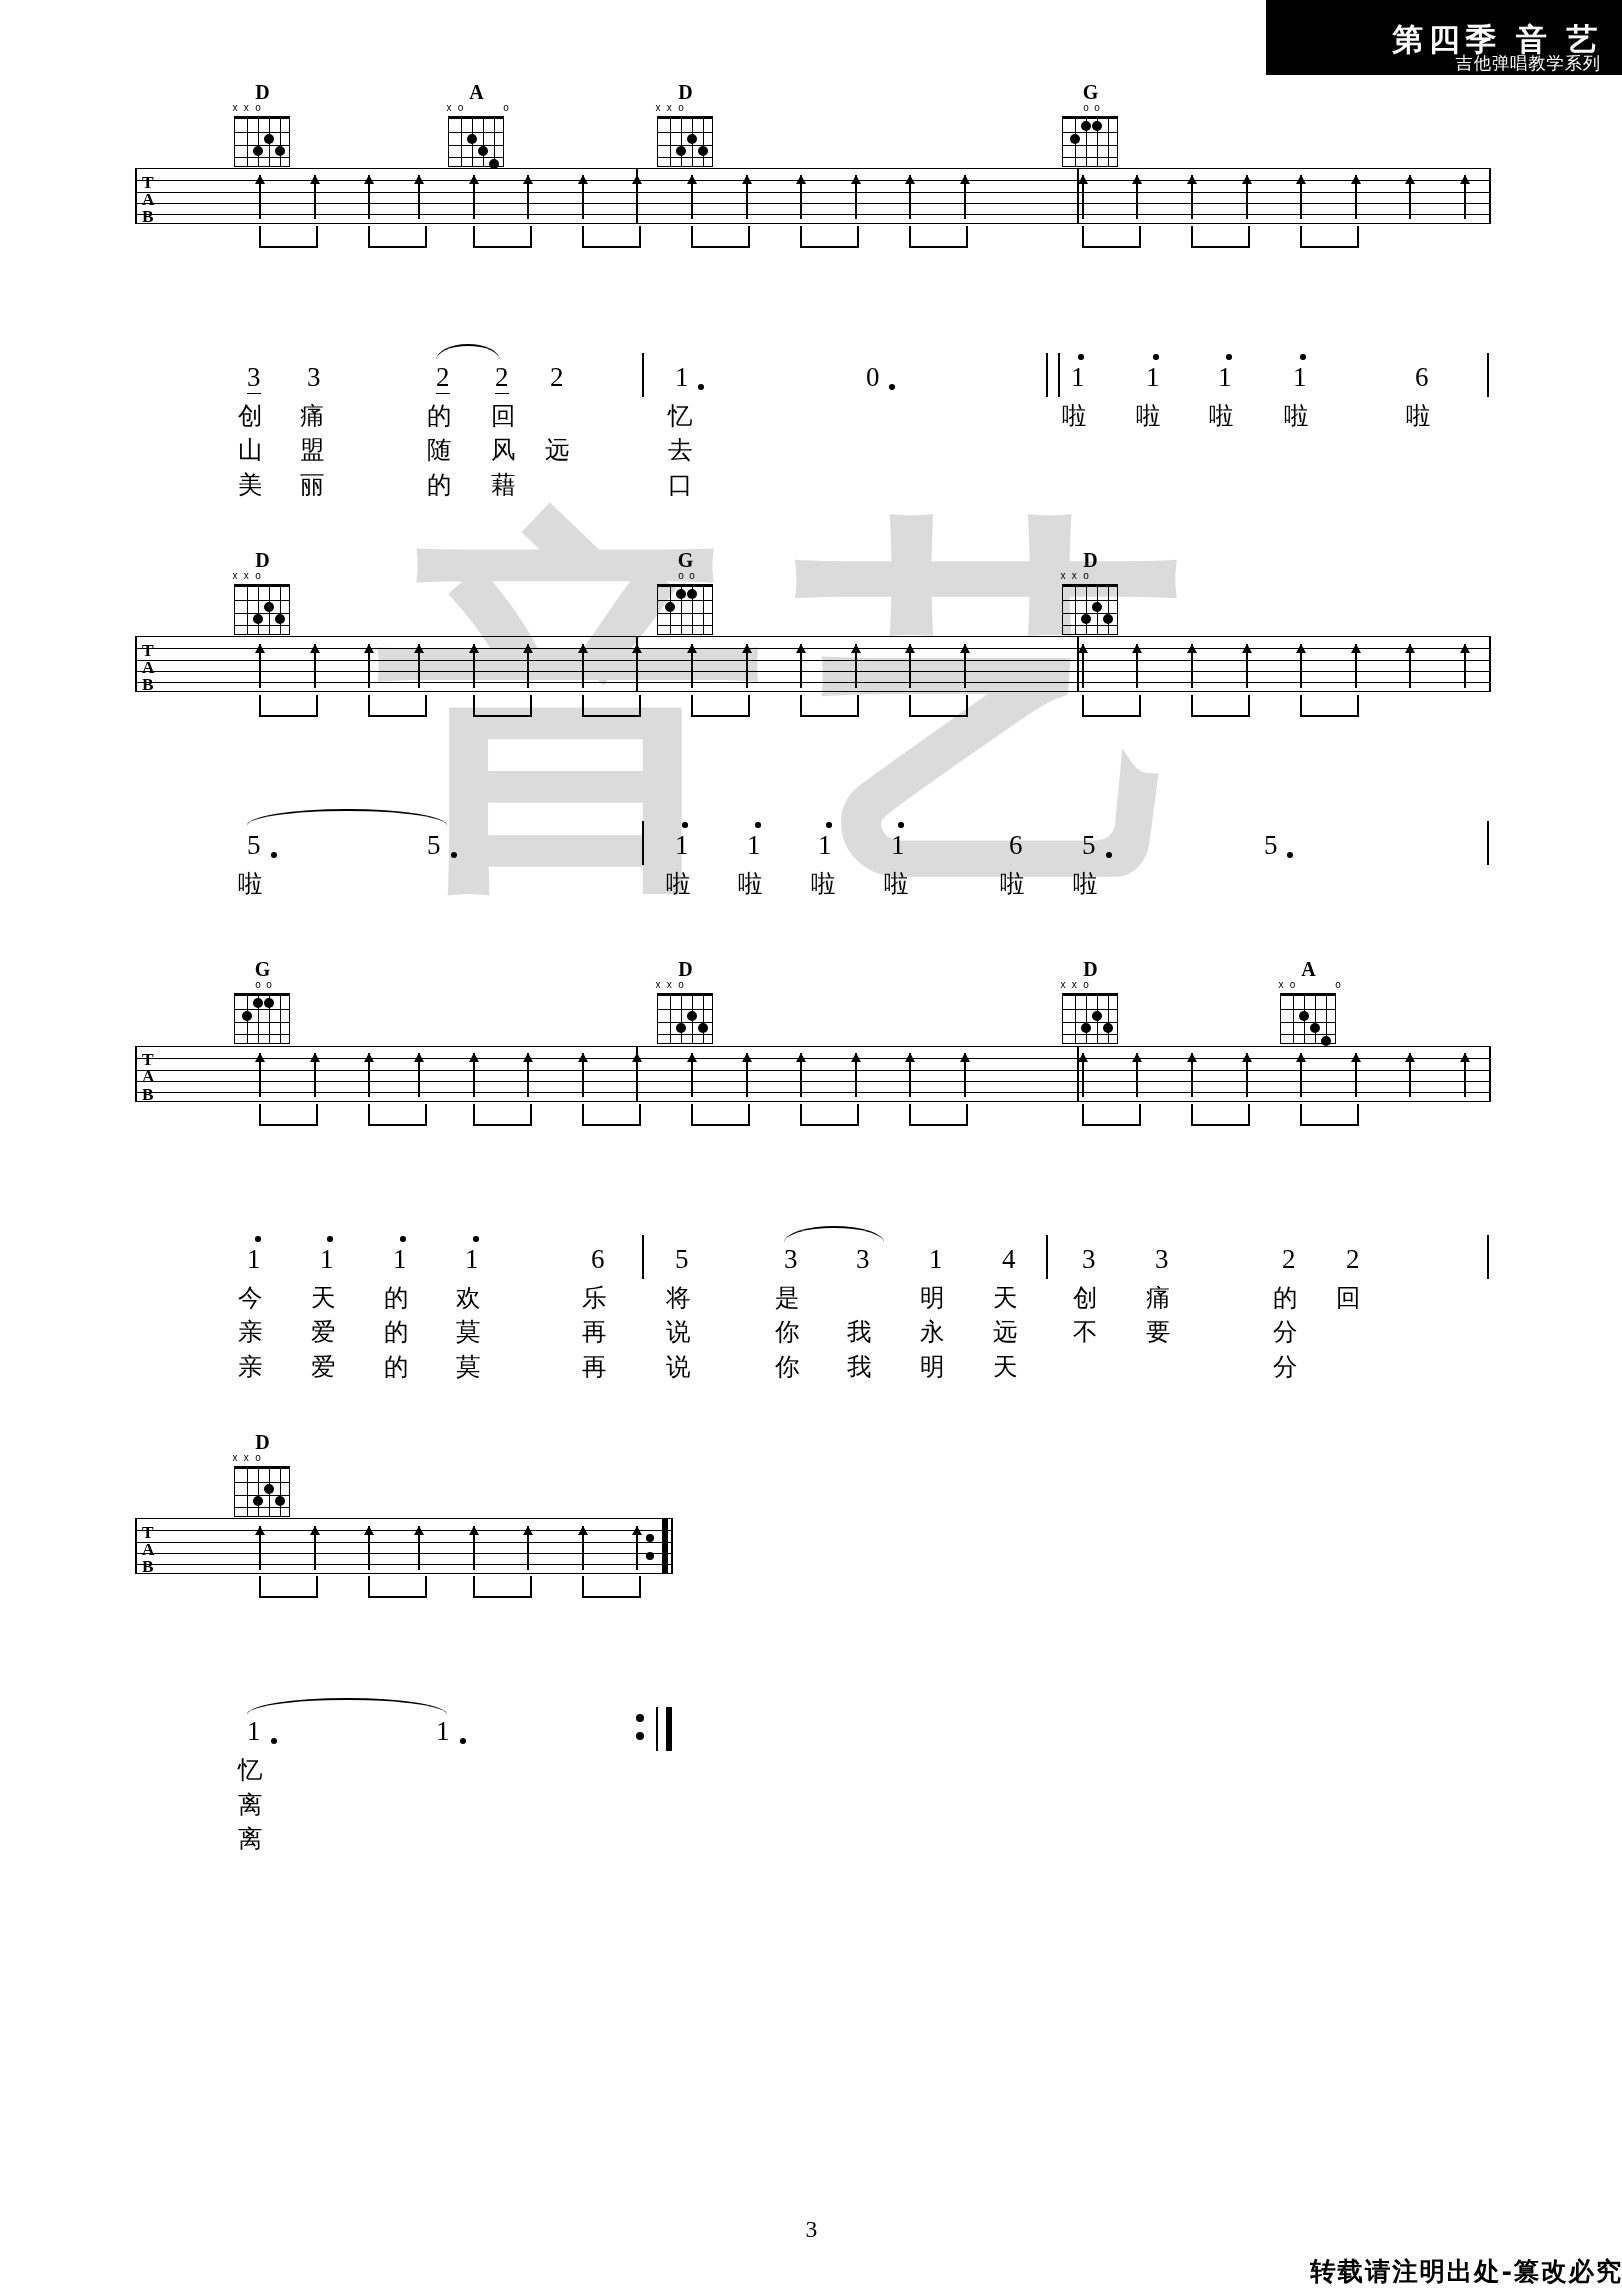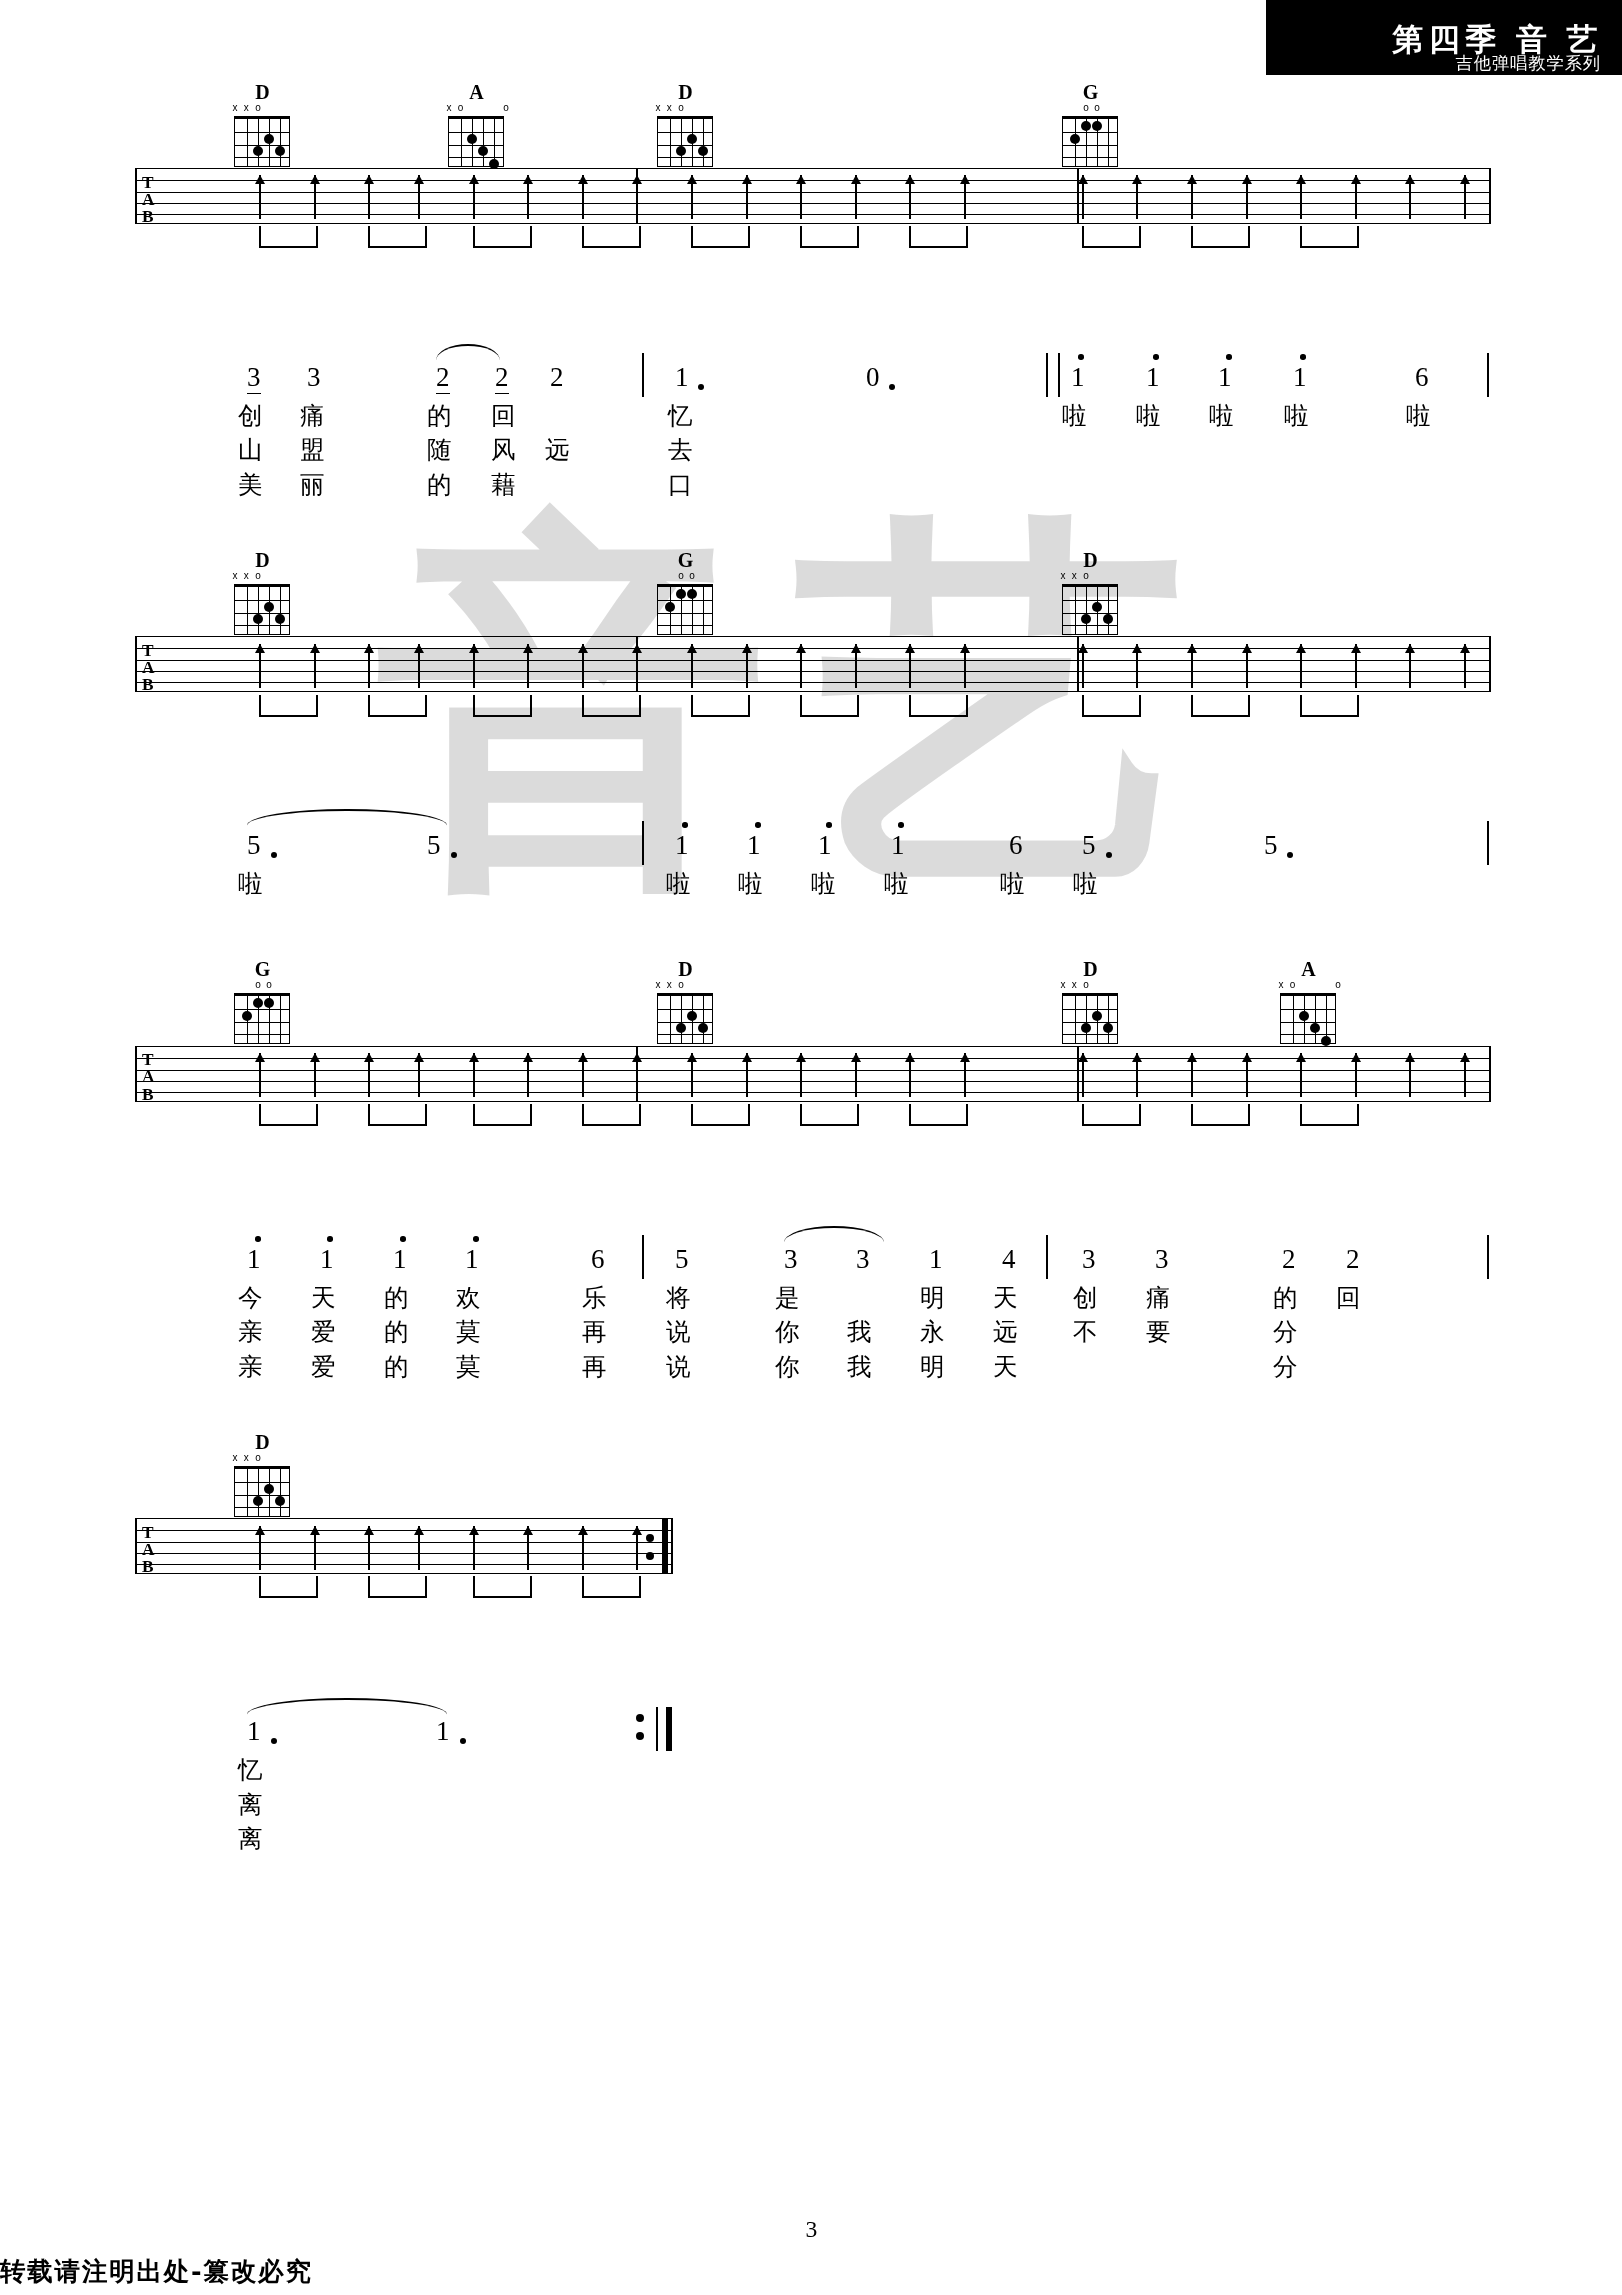--- a/index.html
+++ b/index.html
@@ -40,21 +40,21 @@
   .num{position:absolute;font-size:27px;font-family:"Liberation Serif",serif;line-height:1;}
   .num.u{border-bottom:1.8px solid #000;padding-bottom:1.8px;}
   .dotabove{position:absolute;width:5.5px;height:5.5px;border-radius:50%;background:#000;}
   .augdot{position:absolute;width:6.4px;height:6.4px;border-radius:50%;background:#000;}
   .lyr{position:absolute;font-size:24.5px;font-family:"DejaVu Sans",sans-serif;line-height:1;}
   .tie{position:absolute;border-top:2.2px solid #000;border-radius:50%/100% 100% 0 0;height:14.5px;}
   .nbar{position:absolute;width:2.3px;background:#000;}
 
   
   .pageno{position:absolute;left:0;right:0;bottom:53px;text-align:center;font-size:23.6px;font-family:"Liberation Serif",serif;}
-  .footer{position:absolute;left:0;right:0;bottom:7.3px;text-align:left;font-size:25.5px;font-family:"DejaVu Sans",sans-serif;font-weight:bold;letter-spacing:1.8px;}
+  .footer{position:absolute;left:0;right:0;bottom:7.3px;text-align:right;font-size:25.5px;font-family:"DejaVu Sans",sans-serif;font-weight:bold;letter-spacing:1.8px;}
 </style>
 </head>
 <body>
 
 <div class="header-badge"></div>
 <div class="header-title">第四季 音 艺</div>
 <div class="header-sub">吉他弹唱教学系列</div>
 
 <div class="watermark">音艺</div>
 

